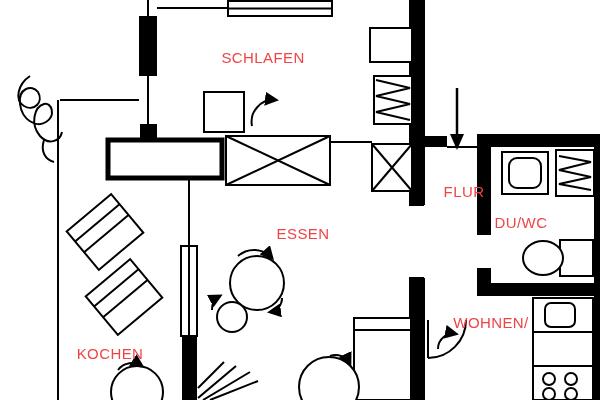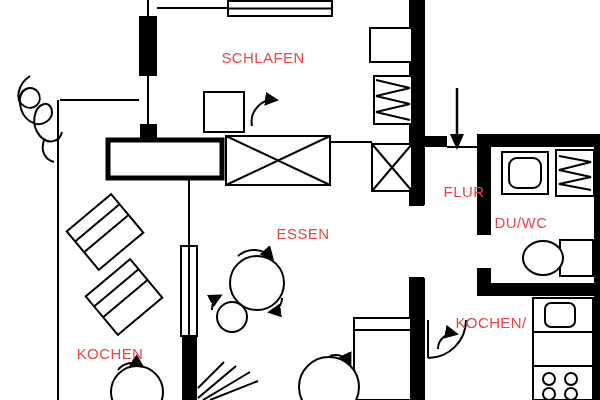--- a/index.html
+++ b/index.html
@@ -157,18 +157,18 @@
 
   <div class="room-label" style="left:263px; top:57px;">SCHLAFEN</div>
 
   <div class="room-label" style="left:303px; top:233px;">ESSEN</div>
 
   <div class="room-label" style="left:464px; top:191px;">FLUR</div>
 
   <div class="room-label" style="left:521px; top:222px;">DU/WC</div>
 
   <div class="room-label" style="left:491px; top:322px;">
-    <span style="display:block">KOCHEN/</span>
+    <span style="display:block">WOHNEN/</span>
   </div>
 
   <div class="room-label" style="left:110px; top:353px;">KOCHEN</div>
 
 </div>
 
 </body></html>

